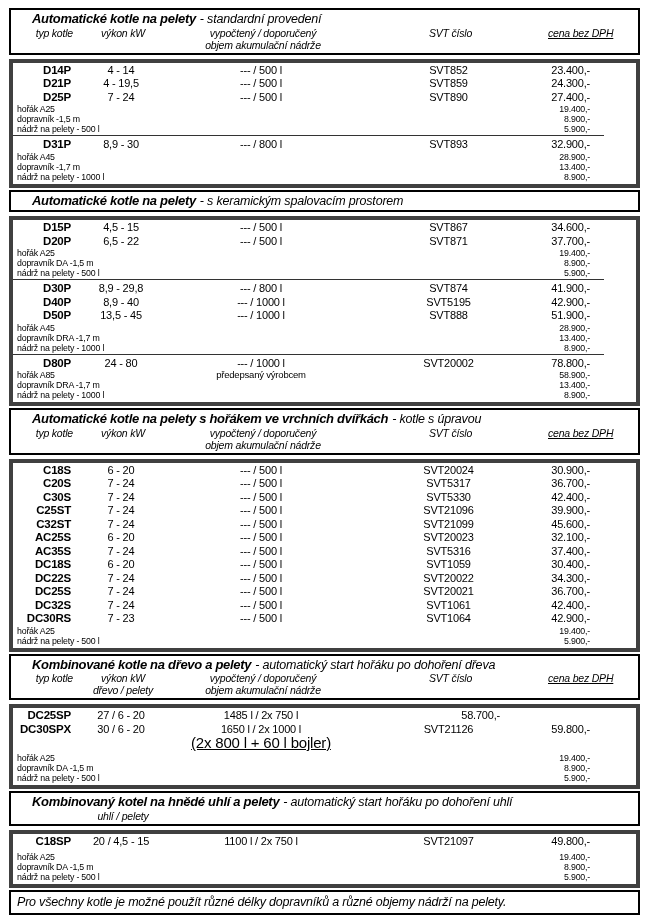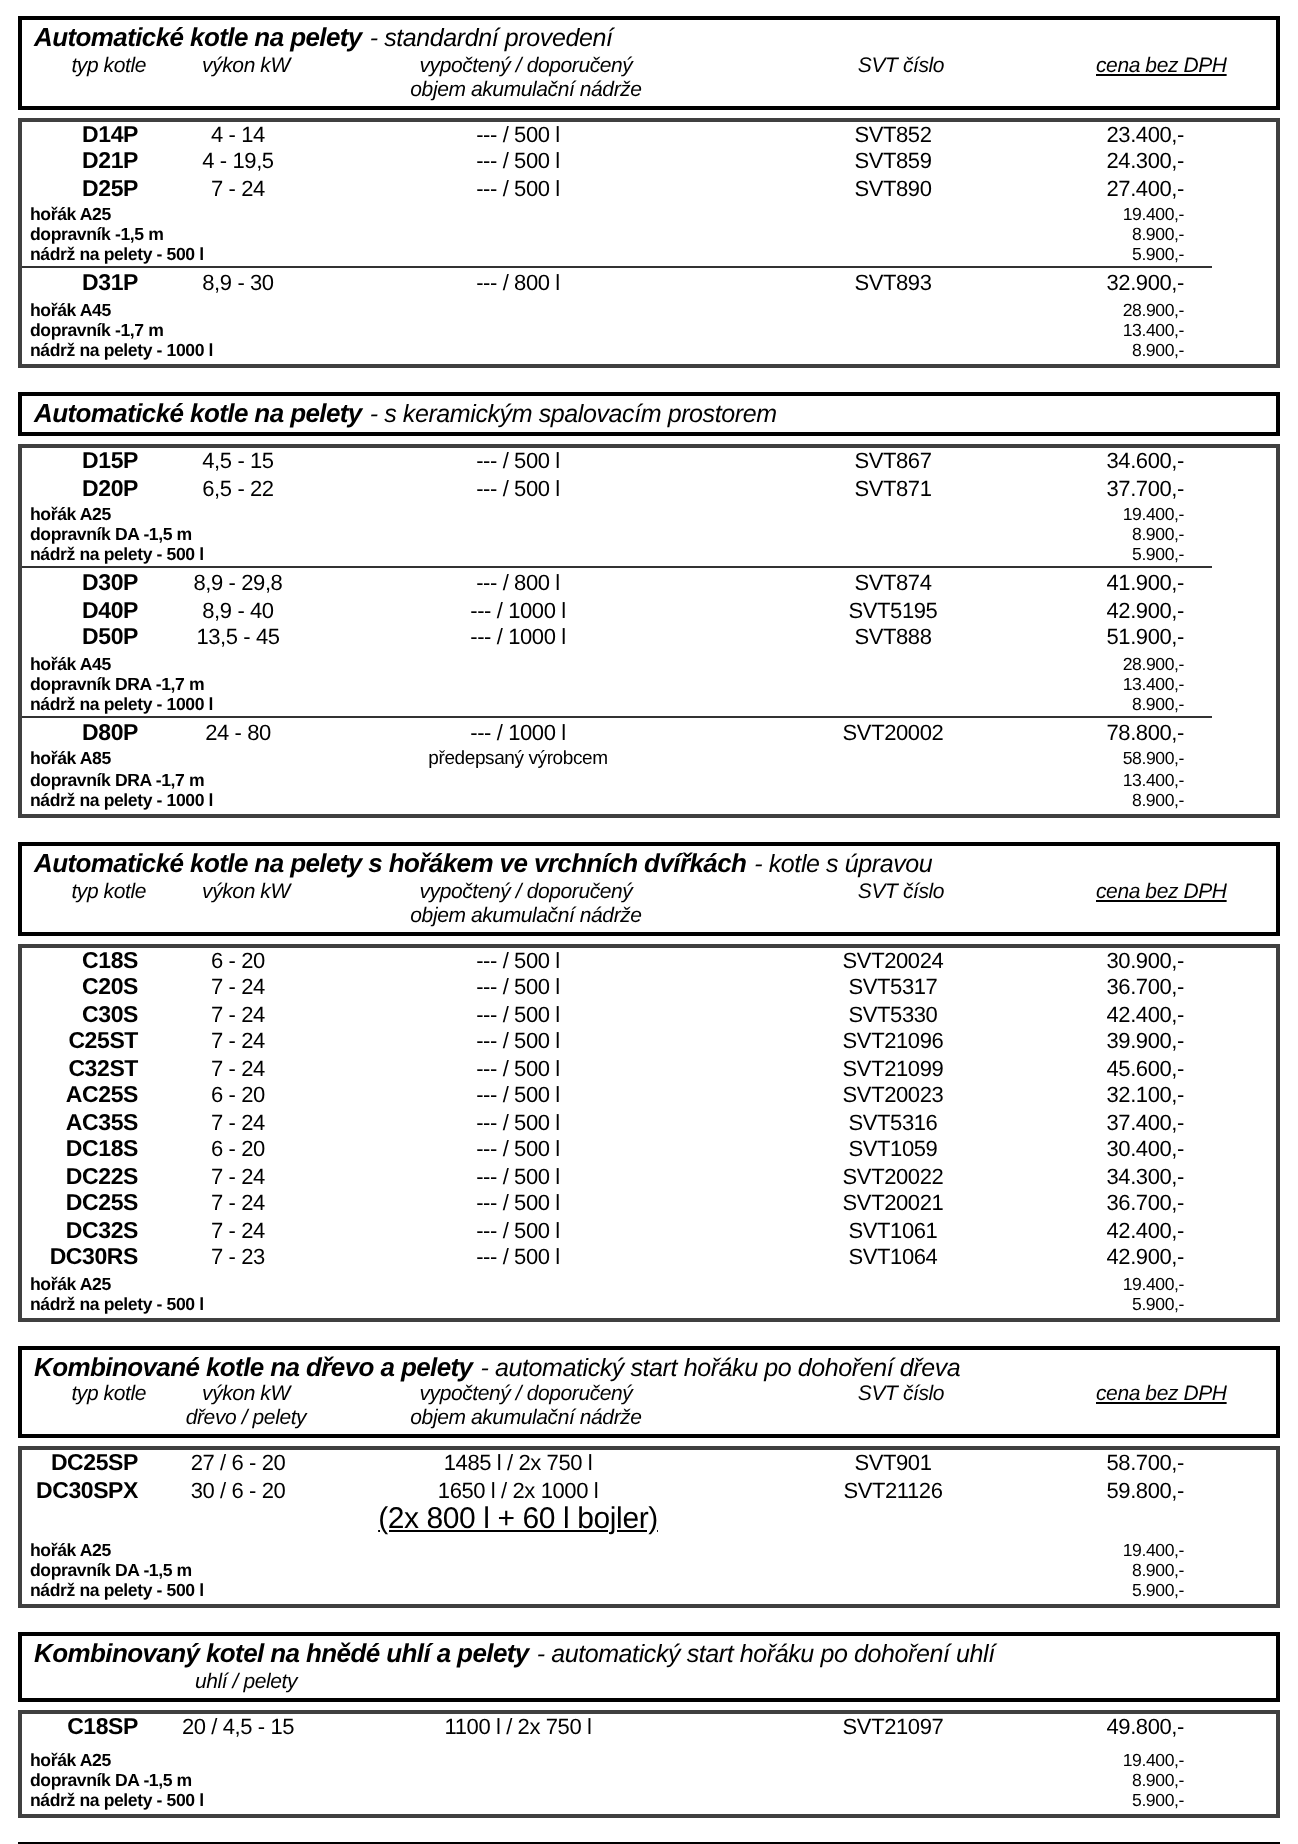--- a/index.html
+++ b/index.html
@@ -6,40 +6,40 @@
   html, body { margin: 0; padding: 0; }
   body {
     width: 649px; height: 922px; overflow: hidden;
     background: #fff; color: #000;
     font-family: "Liberation Sans", sans-serif;
     letter-spacing: -0.2px;
   }
   #page { padding: 8px 9px 0 9px; }
 
   .hbox { border: 2px solid #000; margin-bottom: 4px; padding: 2px 4px 2px 4px; background: #fff; }
-  .dbox { border: 2px solid #404040; margin-bottom: 12px; padding: 1px 0 2px 0; background: #fff; }
-
-  .hl1 { font-style: italic; font-size: 13px; line-height: 14.5px; padding-left: 2px; white-space: nowrap; }
+  .dbox { border: 4px solid #404040; margin-bottom: 2px; padding: 1px 0 2px 0; background: #fff; }
+
+  .hl1 { font-style: italic; font-size: 13px; line-height: 14.5px; padding-left: 2px; white-space: nowrap; margin-left: 15px; }
   .hl1 .t { font-weight: bold; letter-spacing: -0.3px; }
   .hl1 .st { font-weight: normal; margin-left: 4px; font-size: 12.5px; }
 
   .grid { display: grid; grid-template-columns: 58px 100px 180px 195px 1fr; align-items: baseline; }
 
   .cols { font-style: italic; font-size: 10.5px; line-height: 12px; }
   .cols .c5 { text-align: left; padding-right: 0; text-decoration: underline; }
 
   .c1 { padding-left: 4px; text-align: right; white-space: nowrap; }
   .c2, .c3, .c4 { text-align: center; white-space: nowrap; }
   .c5 { text-align: right; padding-right: 46px; white-space: nowrap; }
 
   .prow { font-size: 11px; line-height: 13.5px; }
   .prow .c1 { font-weight: bold; font-size: 11.5px; }
 
   .arow { font-size: 8.8px; line-height: 10px; }
-  .alabel { grid-column: 1 / 3; padding-left: 4px; white-space: nowrap; font-weight: bold; }
+  .alabel { grid-column: 1 / 3; padding-left: 4px; white-space: nowrap; }
   .anote { font-size: 9.5px; }
 
   .nrow { font-size: 15px; line-height: 13px; text-decoration: underline; }
 
   .sep { grid-column: 1 / 6; border-top: 1px solid #333; height: 0; margin: 1px 32px 2px 0; }
   .gap { height: 4px; }
 
   .footerbox { padding: 3px 4px; }
   .fnote { font-style: italic; font-size: 12.5px; line-height: 15px; padding-left: 2px; }
 </style>
@@ -358,21 +358,20 @@
         <div class="c1"></div>
         <div class="c2">dřevo / pelety</div>
         <div class="c3">objem akumulační nádrže</div>
       </div>
     </div>
     <div class="dbox">
       <div class="grid prow">
         <div class="c1">DC25SP</div>
         <div class="c2">27 / 6 - 20</div>
         <div class="c3">1485 l / 2x 750 l</div>
-        <div class="c4">SVT901</div>
         <div class="c5">58.700,-</div>
       </div>
       <div class="grid prow">
         <div class="c1">DC30SPX</div>
         <div class="c2">30 / 6 - 20</div>
         <div class="c3">1650 l / 2x 1000 l</div>
         <div class="c4">SVT21126</div>
         <div class="c5">59.800,-</div>
       </div>
       <div class="grid nrow">

